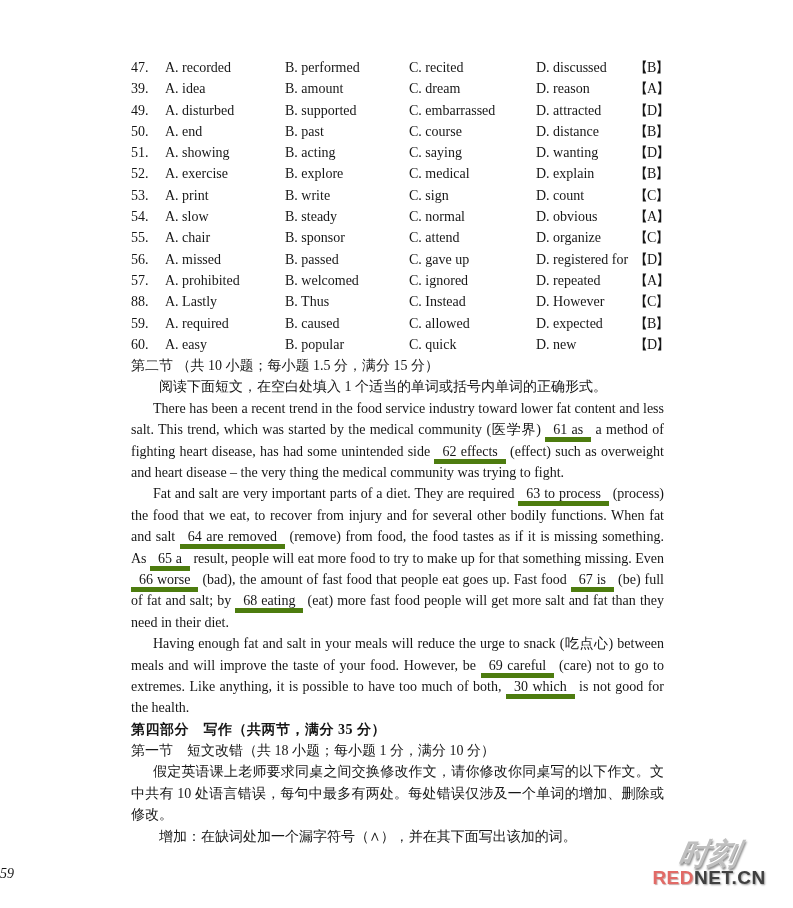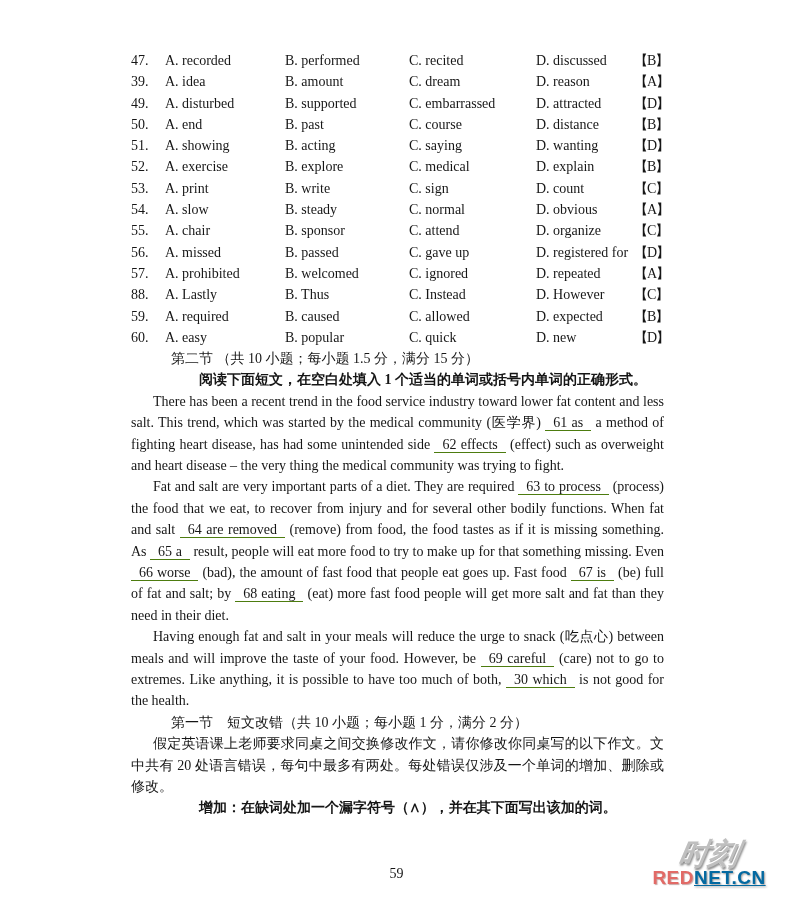--- a/index.html
+++ b/index.html
@@ -3,69 +3,69 @@
 <meta charset="utf-8">
 <style>
   * { margin:0; padding:0; box-sizing:border-box; }
   html,body { background:#ffffff; }
   body {
     width:793px; height:908px; position:relative; overflow:hidden;
     font-family:"Liberation Serif", serif;
     font-size:14px; line-height:21.3px; color:#161616;
   }
   .page { position:absolute; inset:0; background:#fff; }
-  .content { position:absolute; left:131px; top:50px; width:533px; }
+  .content { position:absolute; left:131px; top:57px; width:533px; }
 
   
   .q-table { width:100%; }
   .q-row {
     display:grid;
     grid-template-columns:34px 120px 124px 127px 98px 1fr;
     line-height:21.3px; white-space:nowrap;
   }
   .q-ans { text-align:left; letter-spacing:-1px; }
 
   
-  .sec-line { line-height:21.3px;margin-left:40px; }
-  .indent-cn { text-indent:28px;font-weight:bold; }
+  .sec-line { line-height:21.3px; }
+  .indent-cn { text-indent:28px; }
   .bold-heading { font-weight:700; letter-spacing:0.5px; }
 
   
   .para {
     text-align:justify; text-indent:22px; line-height:21.4px;
   }
   .blank {
-    border-bottom:1px solid #4d7c0f;
+    border-bottom:5px solid #4d7c0f;
     padding:0 8px; white-space:nowrap;
   }
 
   
   .page-number {
     position:absolute; left:0; right:0; bottom:24px;
-    text-align:center; font-size:14px;
+    font-size:14px;font-style:italic;
   }
 
   
   .watermark {
     position:absolute; right:4px; bottom:20px; width:160px;
     text-align:center; pointer-events:none;
   }
   .wm-logo {
     font-style:italic; font-weight:700; font-size:30px; line-height:32px;
     color:#bfbfbf; transform:skewX(-10deg);
     text-shadow:-1px -1px 0 #ffffff, 1px 2px 2px #8d8d8d;
     font-family:"Liberation Sans", sans-serif;
   }
   .wm-brand {
     font-family:"Liberation Sans", sans-serif;
     font-weight:700; font-size:19px; line-height:20px; letter-spacing:0.5px;
     margin-top:-2px;
   }
   .wm-red  { color:#e26a66; text-shadow:1px 1px 1px #c9a9a8; }
-  .wm-gray { color:#0369a1; text-shadow:1px 1px 2px #979797;text-decoration:underline; }
+  .wm-gray { color:#404040; text-shadow:1px 1px 2px #979797; }
 </style>
 </head>
 <body>
 
 <div class="page">
   <div class="content">
 
     <div class="q-table">
         <div class="q-row">
           <span class="q-num">47.</span>
@@ -181,22 +181,23 @@
         </div>
       </div>
 
     <div class="sec-line">第二节 （共 10 小题；每小题 1.5 分，满分 15 分）</div>
     <div class="sec-line indent-cn">阅读下面短文，在空白处填入 1 个适当的单词或括号内单词的正确形式。</div>
 
     <p class="para">There has been a recent trend in the food service industry toward lower fat content and less salt. This trend, which was started by the medical community (医学界) <span class="blank">61 as</span> a method of fighting heart disease, has had some unintended side <span class="blank">62 effects</span> (effect) such as overweight and heart disease – the very thing the medical community was trying to fight.</p>
     <p class="para">Fat and salt are very important parts of a diet. They are required <span class="blank">63 to process</span> (process) the food that we eat, to recover from injury and for several other bodily functions. When fat and salt <span class="blank">64 are removed</span> (remove) from food, the food tastes as if it is missing something. As <span class="blank">65 a</span> result, people will eat more food to try to make up for that something missing. Even <span class="blank">66 worse</span> (bad), the amount of fast food that people eat goes up. Fast food <span class="blank">67 is</span> (be) full of fat and salt; by <span class="blank">68 eating</span> (eat) more fast food people will get more salt and fat than they need in their diet.</p>
     <p class="para">Having enough fat and salt in your meals will reduce the urge to snack (吃点心) between meals and will improve the taste of your food. However, be <span class="blank">69 careful</span> (care) not to go to extremes. Like anything, it is possible to have too much of both, <span class="blank">30 which</span> is not good for the health.</p>
 
-    <div class="sec-line">第一节　短文改错（共 10 小题；每小题 1 分，满分 2 分）</div>
-    <p class="para">假定英语课上老师要求同桌之间交换修改作文，请你修改你同桌写的以下作文。文中共有 20 处语言错误，每句中最多有两处。每处错误仅涉及一个单词的增加、删除或修改。</p>
+    <div class="sec-line bold-heading">第四部分　写作（共两节，满分 35 分）</div>
+    <div class="sec-line">第一节　短文改错（共 18 小题；每小题 1 分，满分 10 分）</div>
+    <p class="para">假定英语课上老师要求同桌之间交换修改作文，请你修改你同桌写的以下作文。文中共有 10 处语言错误，每句中最多有两处。每处错误仅涉及一个单词的增加、删除或修改。</p>
     <div class="sec-line indent-cn">增加：在缺词处加一个漏字符号（∧），并在其下面写出该加的词。</div>
 
   </div>
 
   <div class="page-number">59</div>
 
   <div class="watermark">
     <div class="wm-logo">时刻</div>
     <div class="wm-brand"><span class="wm-red">RED</span><span class="wm-gray">NET.CN</span></div>
   </div>

